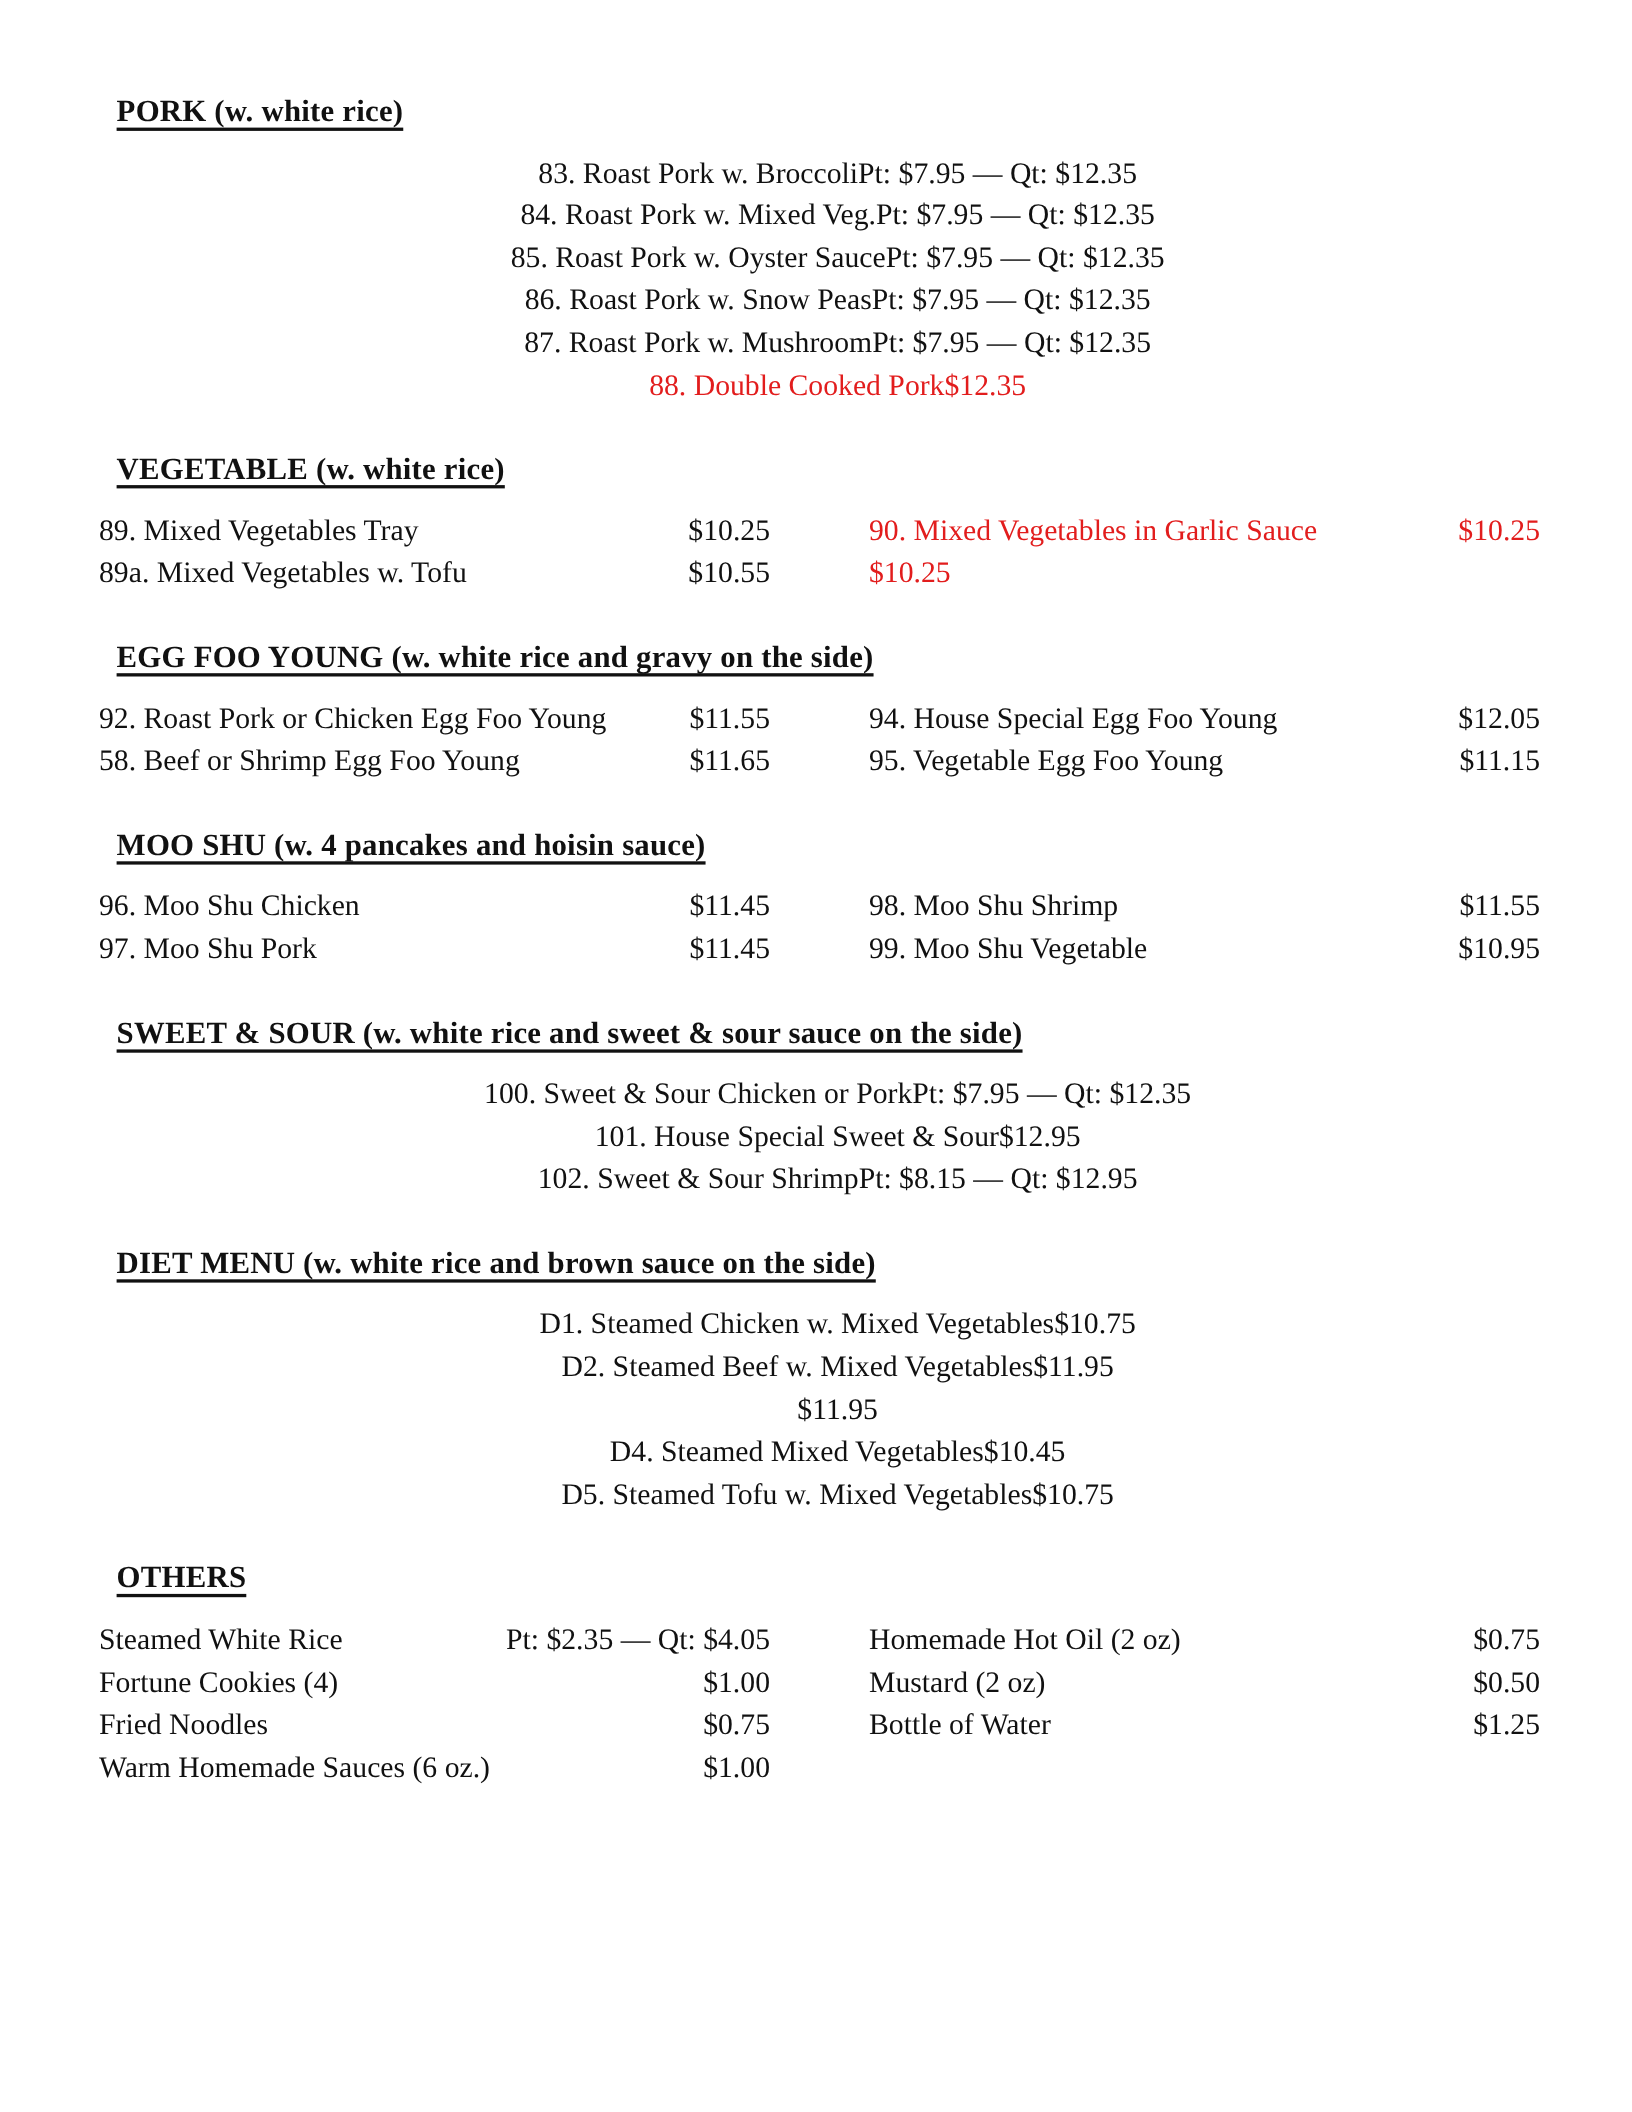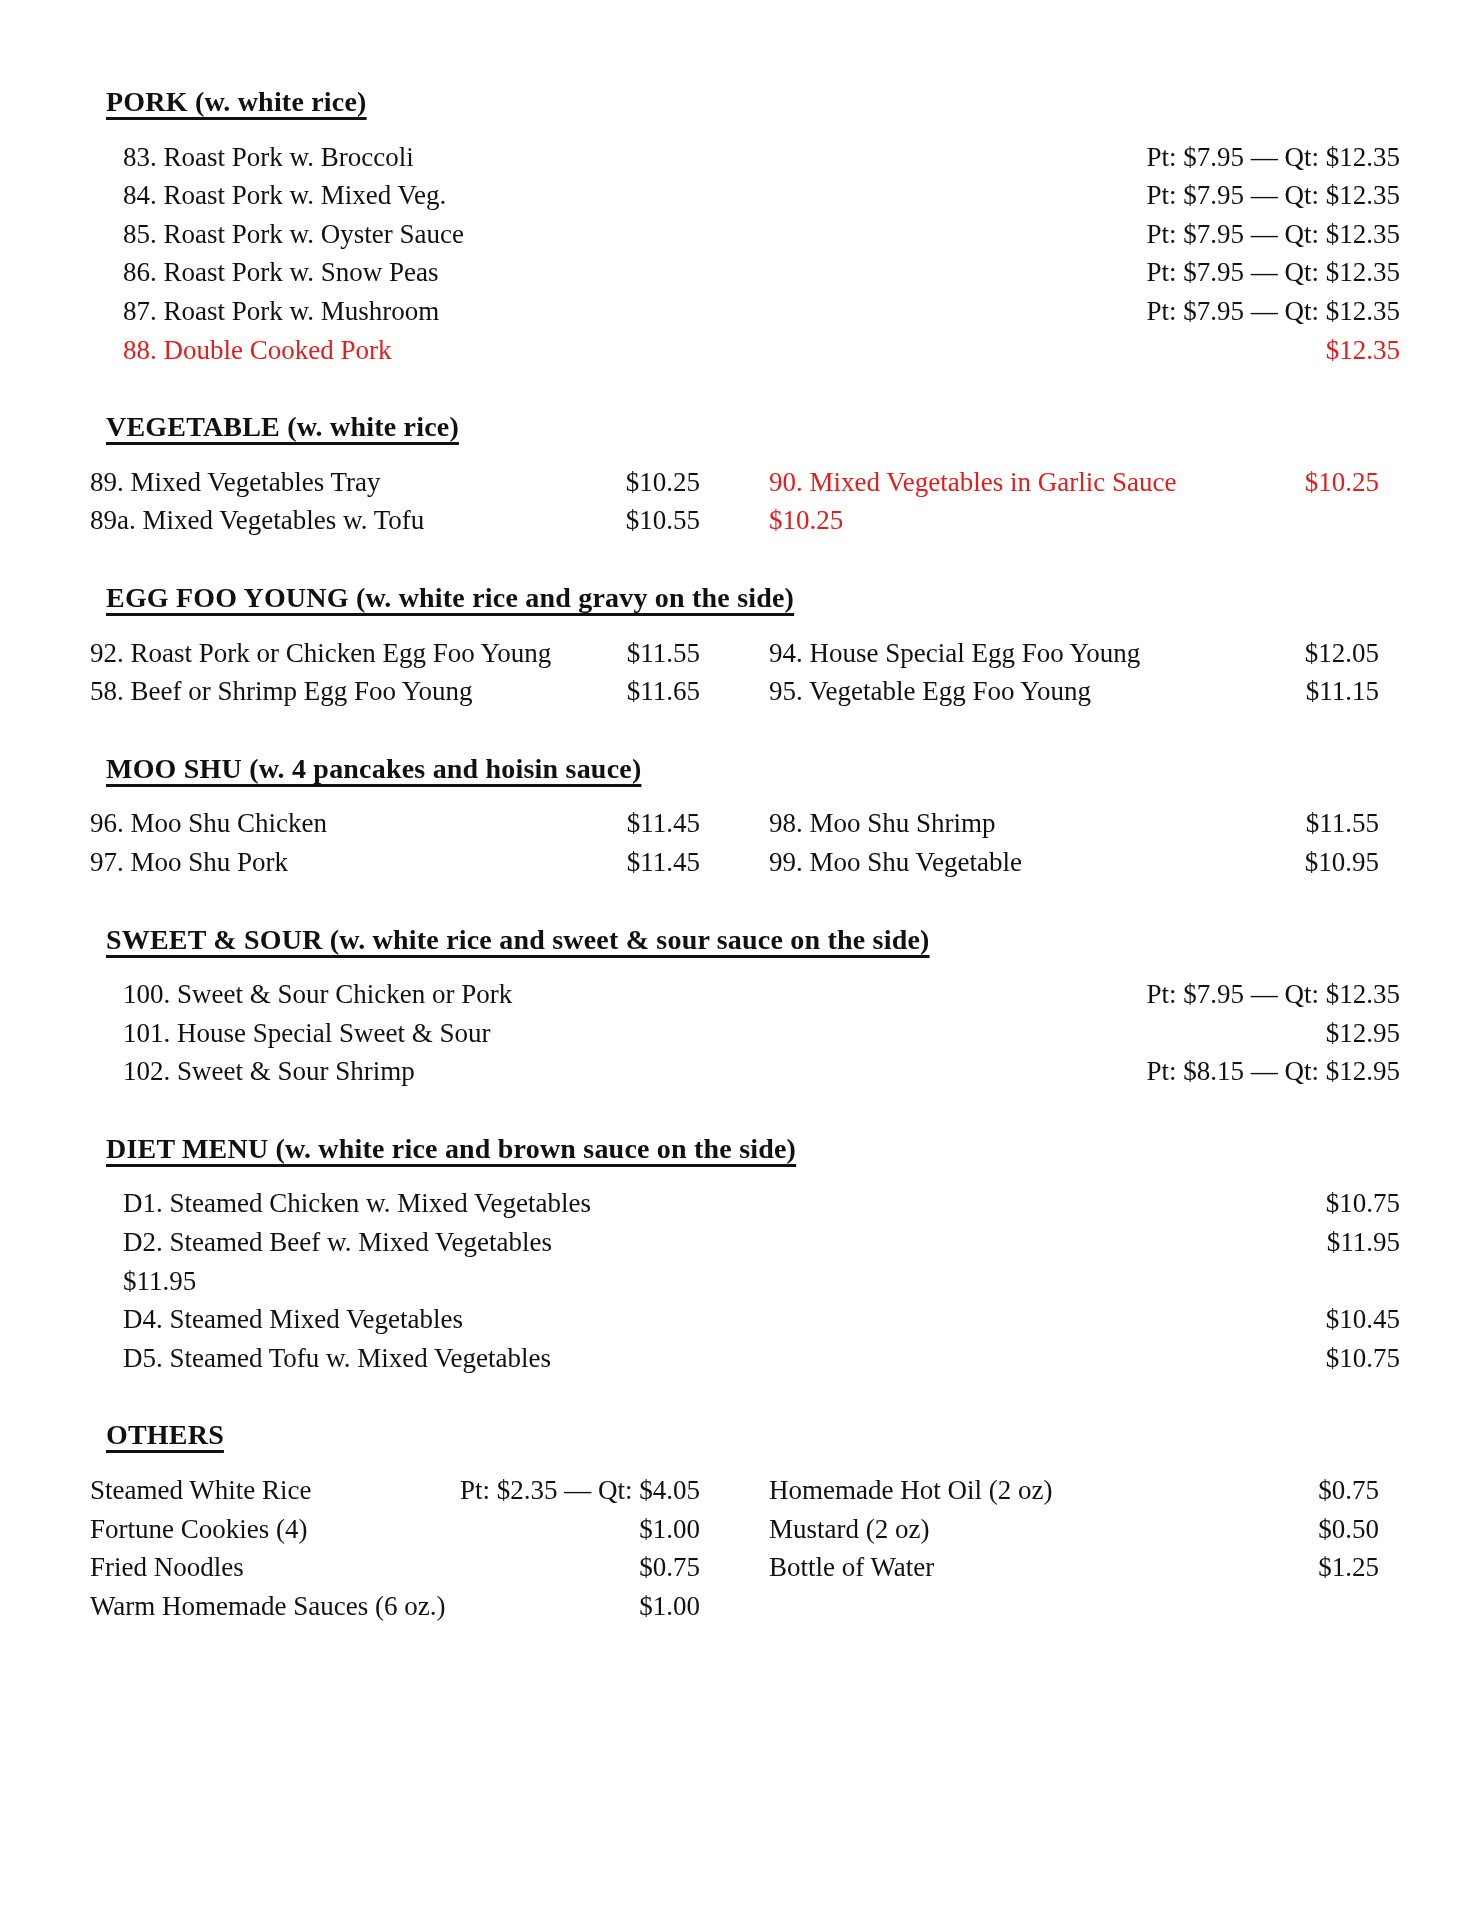--- a/index.html
+++ b/index.html
@@ -32,26 +32,26 @@
     text-decoration-thickness: 3px;
     text-underline-offset: 6px;
   }
   .row {
     font-size: 27px;
     line-height: 38.6px;
     white-space: nowrap;
   }
   .row.full {
     display: flex;
-    justify-content: space-between;
+    justify-content: center;
     margin-left: 33px;
   }
   .row.twocol {
     display: flex;
-    gap: 69px;
+    gap: 90px;
   }
   .row.twocol .cell {
     flex: 0 0 610px;
     display: flex;
     justify-content: space-between;
   }
   .red { color: var(--accent-red, #e21d1d); }
 </style>
 </head>
 <body>

